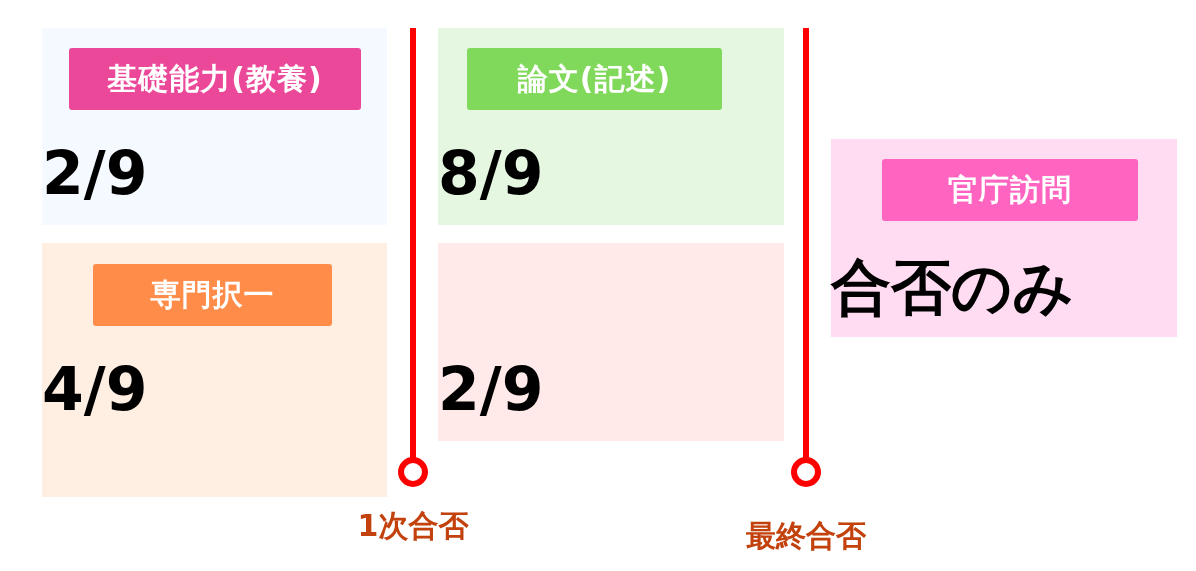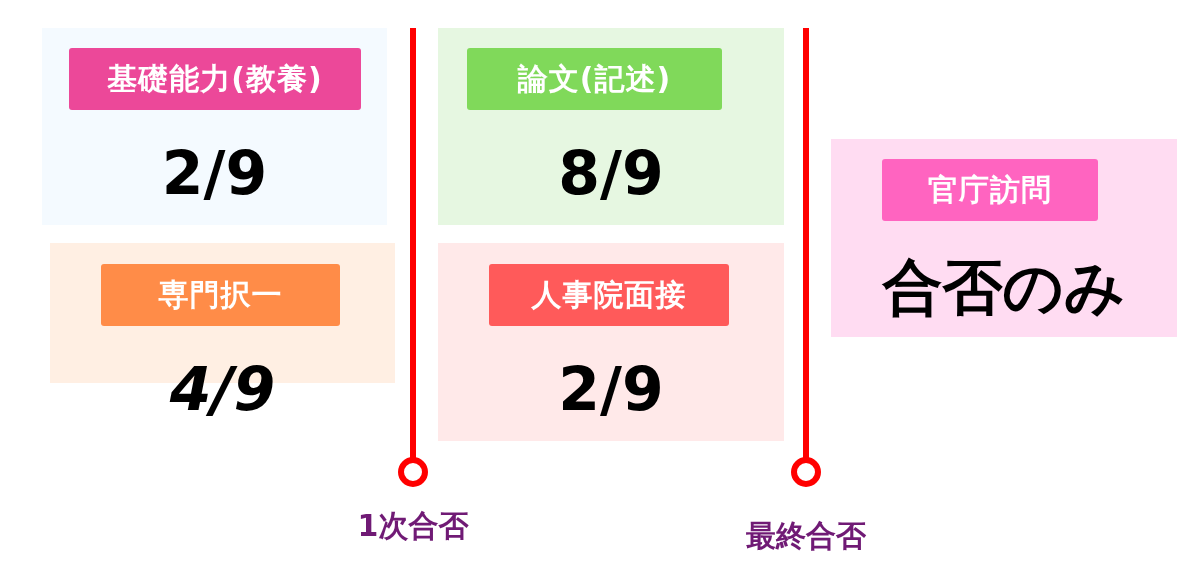--- a/index.html
+++ b/index.html
@@ -2,53 +2,52 @@
 <html><head>
   <meta charset="utf-8">
   <style>
     html, body { margin: 0; padding: 0; background: #ffffff; }
     body { width: 1196px; height: 571px; position: relative; overflow: hidden;
            font-family: "DejaVu Sans", "Liberation Sans", sans-serif; }
     .box { position: absolute; }
     .label { position: absolute; border-radius: 3px; color: #ffffff; font-weight: bold;
              font-size: 30px; display: flex; align-items: center; justify-content: center;
              letter-spacing: 1px; }
-    .value { position: absolute; left: 0; right: 0; text-align: center; color: #000000;
+    .value { position: absolute; left: 0; right: 0; color: #000000;
              font-weight: bold; font-size: 60px; line-height: 1; }
     .vline { position: absolute; width: 6px; background: #ff0000; }
     .circle { position: absolute; width: 30px; height: 30px; border: 6px solid #ff0000;
               border-radius: 50%; background: #ffffff; box-sizing: border-box; }
     .milestone { position: absolute; width: 200px; text-align: center; font-weight: bold;
-                 font-size: 30px; color: #701a75; }
+                 font-size: 30px; color: #c2410c; }
   </style>
 </head>
 <body>
 
 <div class="box" style="left:42px; top:28px; width:345px; height:197px; background:#f4faff;">
   <div class="label" style="left:27px; top:20px; width:292px; height:62px; background:#ec4899;">基礎能力(教養)</div>
   <div class="value" style="top:115px;">2/9</div>
 </div>
 
-<div class="box" style="left:42px; top:243px; width:345px; height:140px; background:#ffefe3;margin-left:8px;">
+<div class="box" style="left:42px; top:243px; width:345px; height:254px; background:#ffefe3;">
   <div class="label" style="left:51px; top:21px; width:239px; height:62px; background:#ff8c48;">専門択一</div>
-  <div class="value" style="top:116px;font-style:italic;">4/9</div>
+  <div class="value" style="top:116px;">4/9</div>
 </div>
 
 <div class="box" style="left:438px; top:28px; width:346px; height:197px; background:#e6f7e1;">
   <div class="label" style="left:29px; top:20px; width:255px; height:62px; background:#80d95a;">論文(記述)</div>
   <div class="value" style="top:115px;">8/9</div>
 </div>
 
 <div class="box" style="left:438px; top:243px; width:346px; height:198px; background:#ffe9e9;">
-  <div class="label" style="left:51px; top:21px; width:240px; height:62px; background:#ff5a5a;">人事院面接</div>
   <div class="value" style="top:116px;">2/9</div>
 </div>
 
 <div class="box" style="left:831px; top:139px; width:346px; height:198px; background:#ffdcf2;">
-  <div class="label" style="left:51px; top:20px; width:216px; height:62px; background:#ff64c0;">官庁訪問</div>
+  <div class="label" style="left:51px; top:20px; width:256px; height:62px; background:#ff64c0;">官庁訪問</div>
   <div class="value" style="top:118px; font-size:60px;">合否のみ</div>
 </div>
 
 <div class="vline" style="left:410px; top:28px; height:432px;"></div>
 <div class="circle" style="left:398px; top:457px;"></div>
 <div class="milestone" style="left:313px; top:506px;">1次合否</div>
 
 <div class="vline" style="left:803px; top:28px; height:432px;"></div>
 <div class="circle" style="left:791px; top:457px;"></div>
 <div class="milestone" style="left:706px; top:516px;">最終合否</div>

